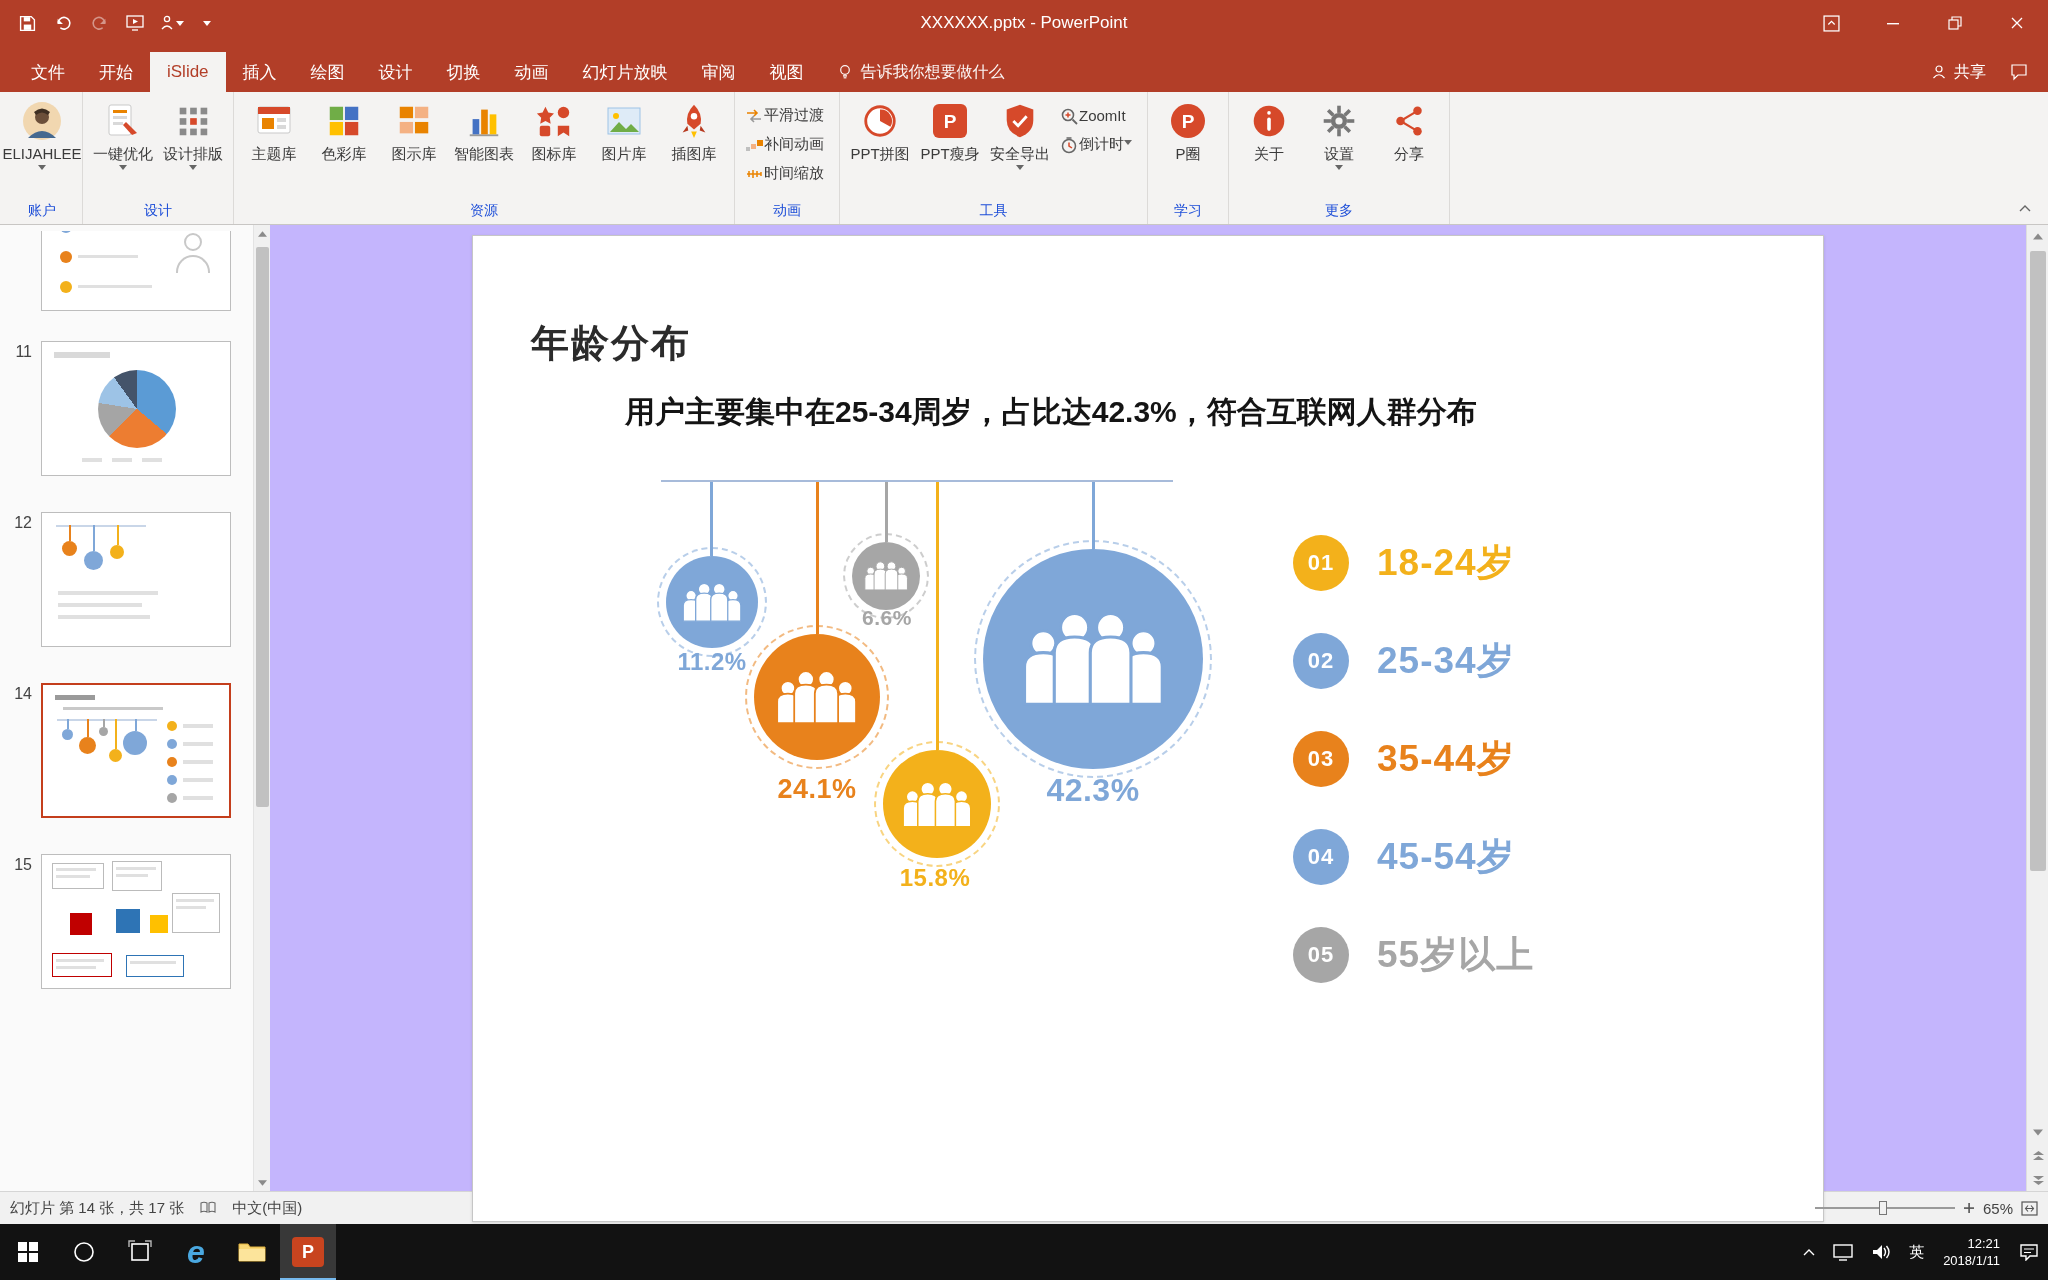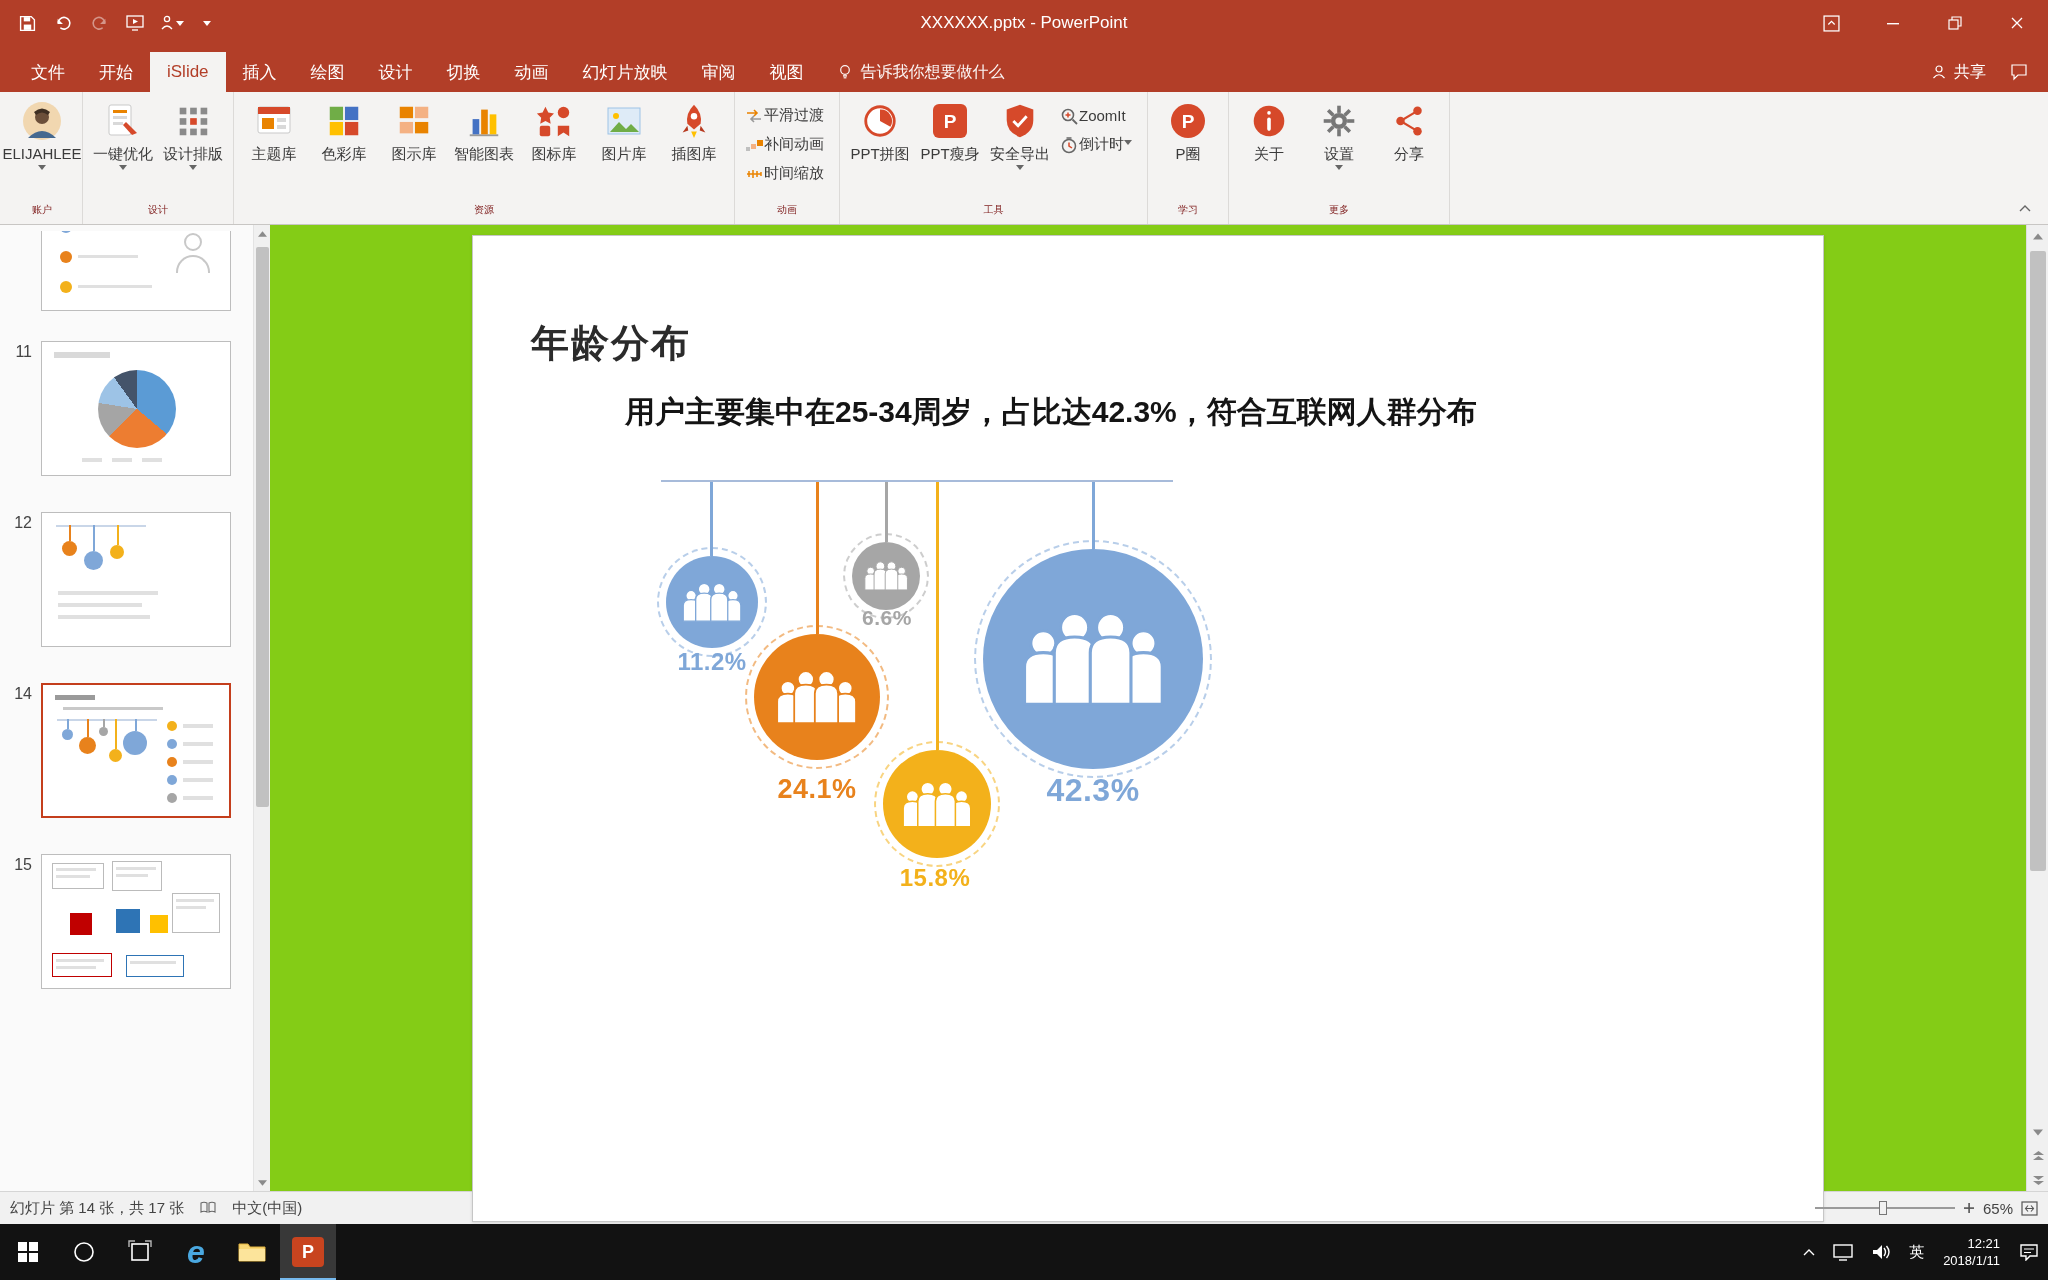--- a/index.html
+++ b/index.html
@@ -25,31 +25,31 @@
   .tellme{display:flex;align-items:center;gap:8px;margin-left:16px;height:40px;font-size:16px;opacity:.95;white-space:nowrap;}
   .trspace{flex:1;}
   .share-btn{display:flex;align-items:center;gap:7px;height:40px;padding:0 10px;font-size:16px;}
   .comment-btn{width:46px;height:40px;display:flex;align-items:center;justify-content:center;margin-right:6px;}
 
   
   .ribbon{height:133px;background:var(--ribbon-bg);border-bottom:1px solid #C8C6C4;display:flex;position:relative;padding-left:2px;flex:0 0 auto;}
   .rgroup{display:flex;flex-direction:column;border-right:1px solid #DCDAD8;padding:3px 5px 0;}
   .rgc{flex:1;display:flex;align-items:flex-start;}
   .rgc.col{flex-direction:column;justify-content:flex-start;padding-top:6px;}
-  .glbl{height:24px;font-size:10px;color:#7f1d1d;text-align:center;line-height:20px;}
+  .glbl{height:24px;font-size:14px;color:#1d4ed8;text-align:center;line-height:20px;}
   .bigbtn{width:70px;display:flex;flex-direction:column;align-items:center;padding-top:5px;gap:3px;font-size:15px;color:#3b3b3b;text-align:center;line-height:17px;}
   .ricon{width:42px;height:42px;display:flex;align-items:center;justify-content:center;}
   .dcaret{width:0;height:0;border:4px solid transparent;border-top:5px solid #666;}
   .smallbtn{display:flex;align-items:center;height:29px;padding:0 10px 0 4px;font-size:15px;color:#3b3b3b;white-space:nowrap;}
   .sicon{width:20px;height:20px;display:flex;align-items:center;justify-content:center;}
   .picon{background:#D6492A;color:#fff;display:flex;align-items:center;justify-content:center;font-weight:bold;}
   .collapse-btn{position:absolute;right:10px;bottom:6px;width:26px;height:20px;display:flex;align-items:center;justify-content:center;}
 
   
-  .workspace{flex:1;display:flex;background:#84cc16;min-height:0;}
+  .workspace{flex:1;display:flex;background:#c4b5fd;min-height:0;}
   .thumbpanel{width:253px;background:#FAFAFA;padding:6px 0 0 4px;overflow:hidden;flex:0 0 auto;}
   .thumbrow{display:flex;gap:9px;margin-bottom:36px;}
   .thumbrow.partial{height:80px;overflow:hidden;align-items:flex-end;margin-bottom:30px;}
   .tnum{width:28px;text-align:right;font-size:16px;color:#444;padding-top:2px;flex:0 0 auto;}
   .thumbcard{position:relative;width:190px;height:135px;background:#fff;border:1px solid #BDBDBD;overflow:hidden;flex:0 0 auto;}
   .thumbrow.partial .thumbcard{margin-top:-58px;margin-left:37px;}
   .thumbrow.sel .thumbcard{border:2px solid #C43E1C;}
   .mdot{position:absolute;border-radius:50%;}
   .mbar{position:absolute;background:#E0E0E0;}
   .mstem{position:absolute;width:2px;}
@@ -688,20 +688,42 @@
               <use href="#ppl"></use>
             </svg>
         </div>
 
         <div class="pct p1" style="color: rgb(127, 167, 216);">11.2%</div>
         <div class="pct p2" style="color: rgb(232, 130, 28);">24.1%</div>
         <div class="pct p3" style="color: rgb(166, 166, 166);">6.6%</div>
         <div class="pct p4" style="color: rgb(243, 177, 27);">15.8%</div>
         <div class="pct p5" style="color: rgb(127, 167, 216);">42.3%</div>
 
+        <div class="legend">
+          <div class="lrow">
+            <span class="lnum" style="background-color: rgb(243, 177, 27);">01</span>
+            <span class="llabel" style="color: rgb(243, 177, 27);">18-24岁</span>
+          </div>
+          <div class="lrow">
+            <span class="lnum" style="background-color: rgb(127, 167, 216);">02</span>
+            <span class="llabel" style="color: rgb(127, 167, 216);">25-34岁</span>
+          </div>
+          <div class="lrow">
+            <span class="lnum" style="background-color: rgb(232, 130, 28);">03</span>
+            <span class="llabel" style="color: rgb(232, 130, 28);">35-44岁</span>
+          </div>
+          <div class="lrow">
+            <span class="lnum" style="background-color: rgb(127, 167, 216);">04</span>
+            <span class="llabel" style="color: rgb(127, 167, 216);">45-54岁</span>
+          </div>
+          <div class="lrow">
+            <span class="lnum" style="background-color: rgb(166, 166, 166);">05</span>
+            <span class="llabel" style="color: rgb(166, 166, 166);">55岁以上</span>
+          </div>
+        </div>
       </div>
     </div>
 
     <div class="escroll">
       <span class="sbtn" style="top:0;">
         <svg width="10" height="7" viewBox="0 0 10 6">
             <path d="M0 6 L5 0 L10 6z" fill="#8A8A8A"></path>
           </svg>
       </span>
       <span class="sthumb" style="top:26px;height:620px;"></span>

